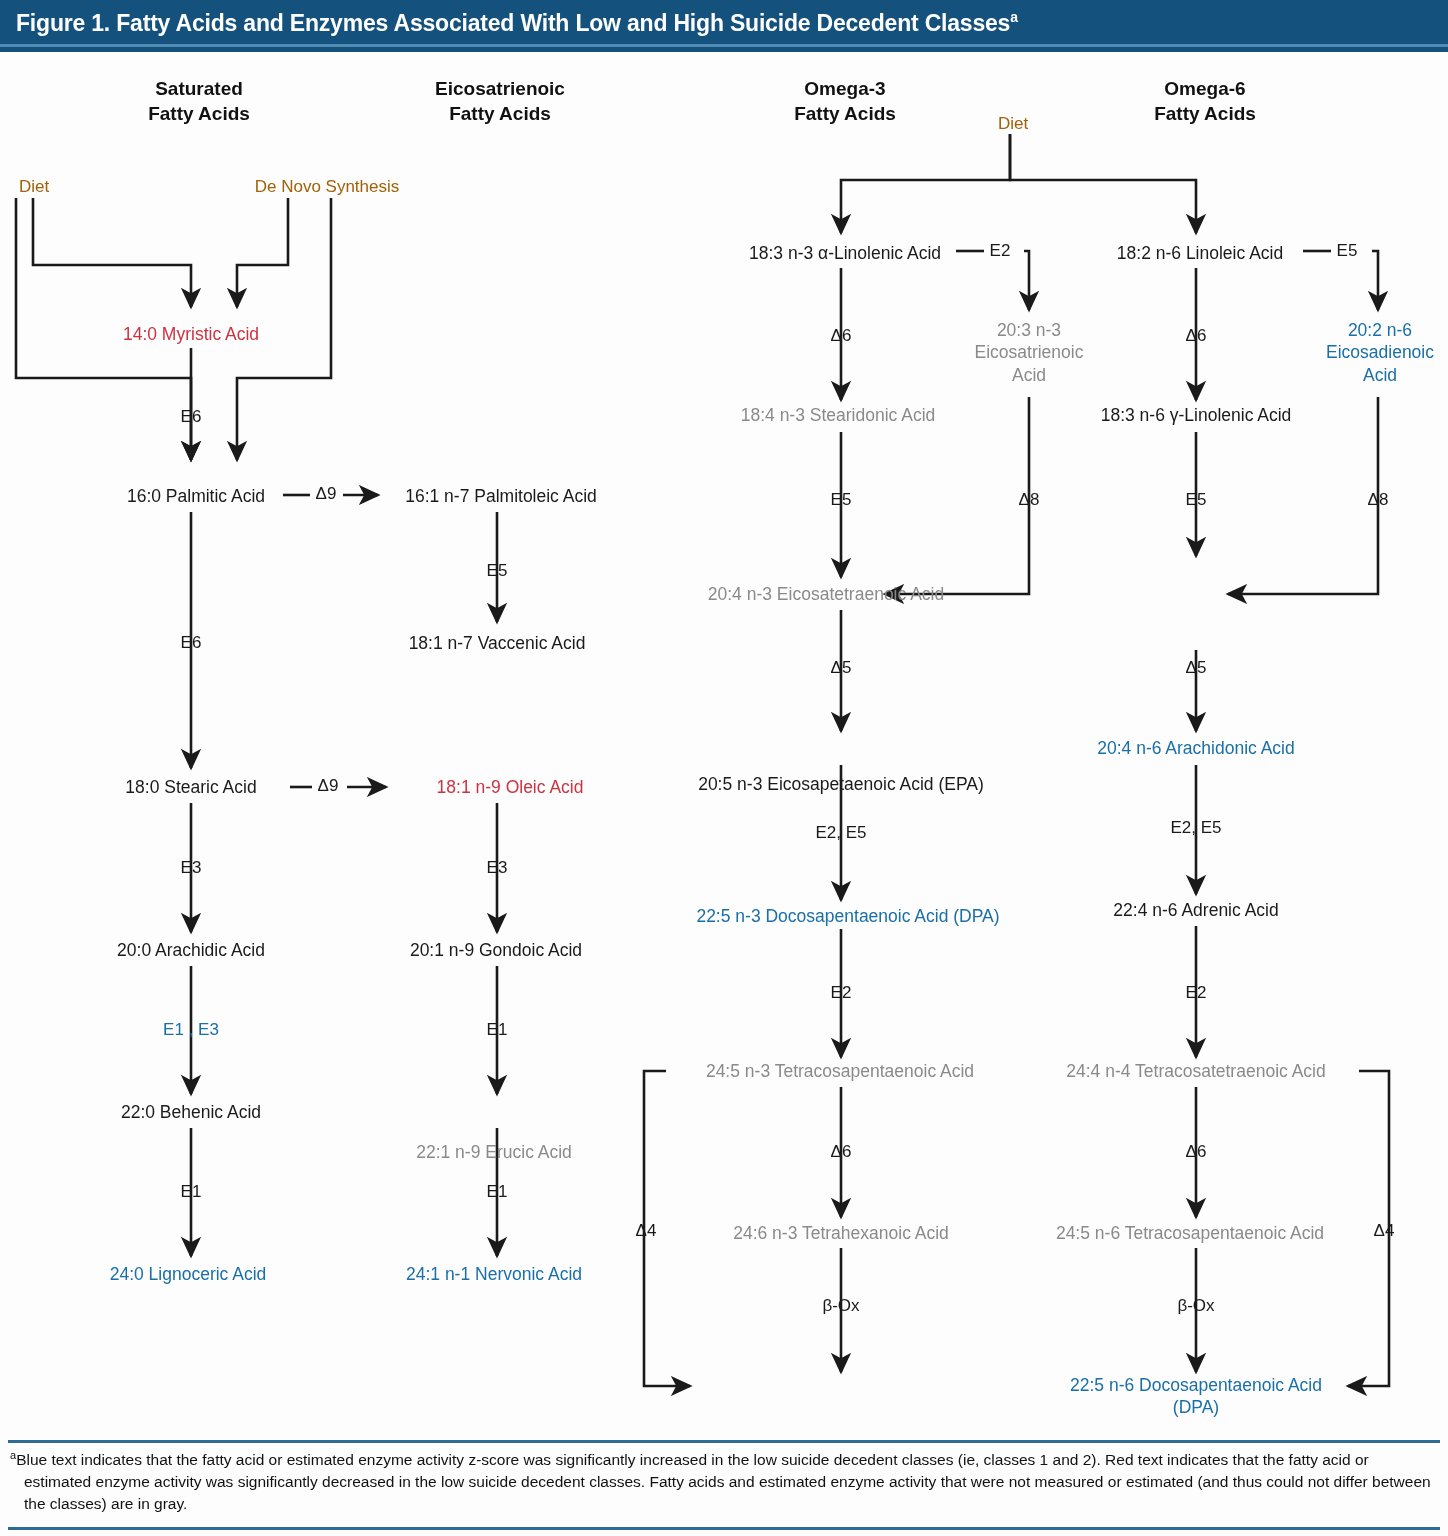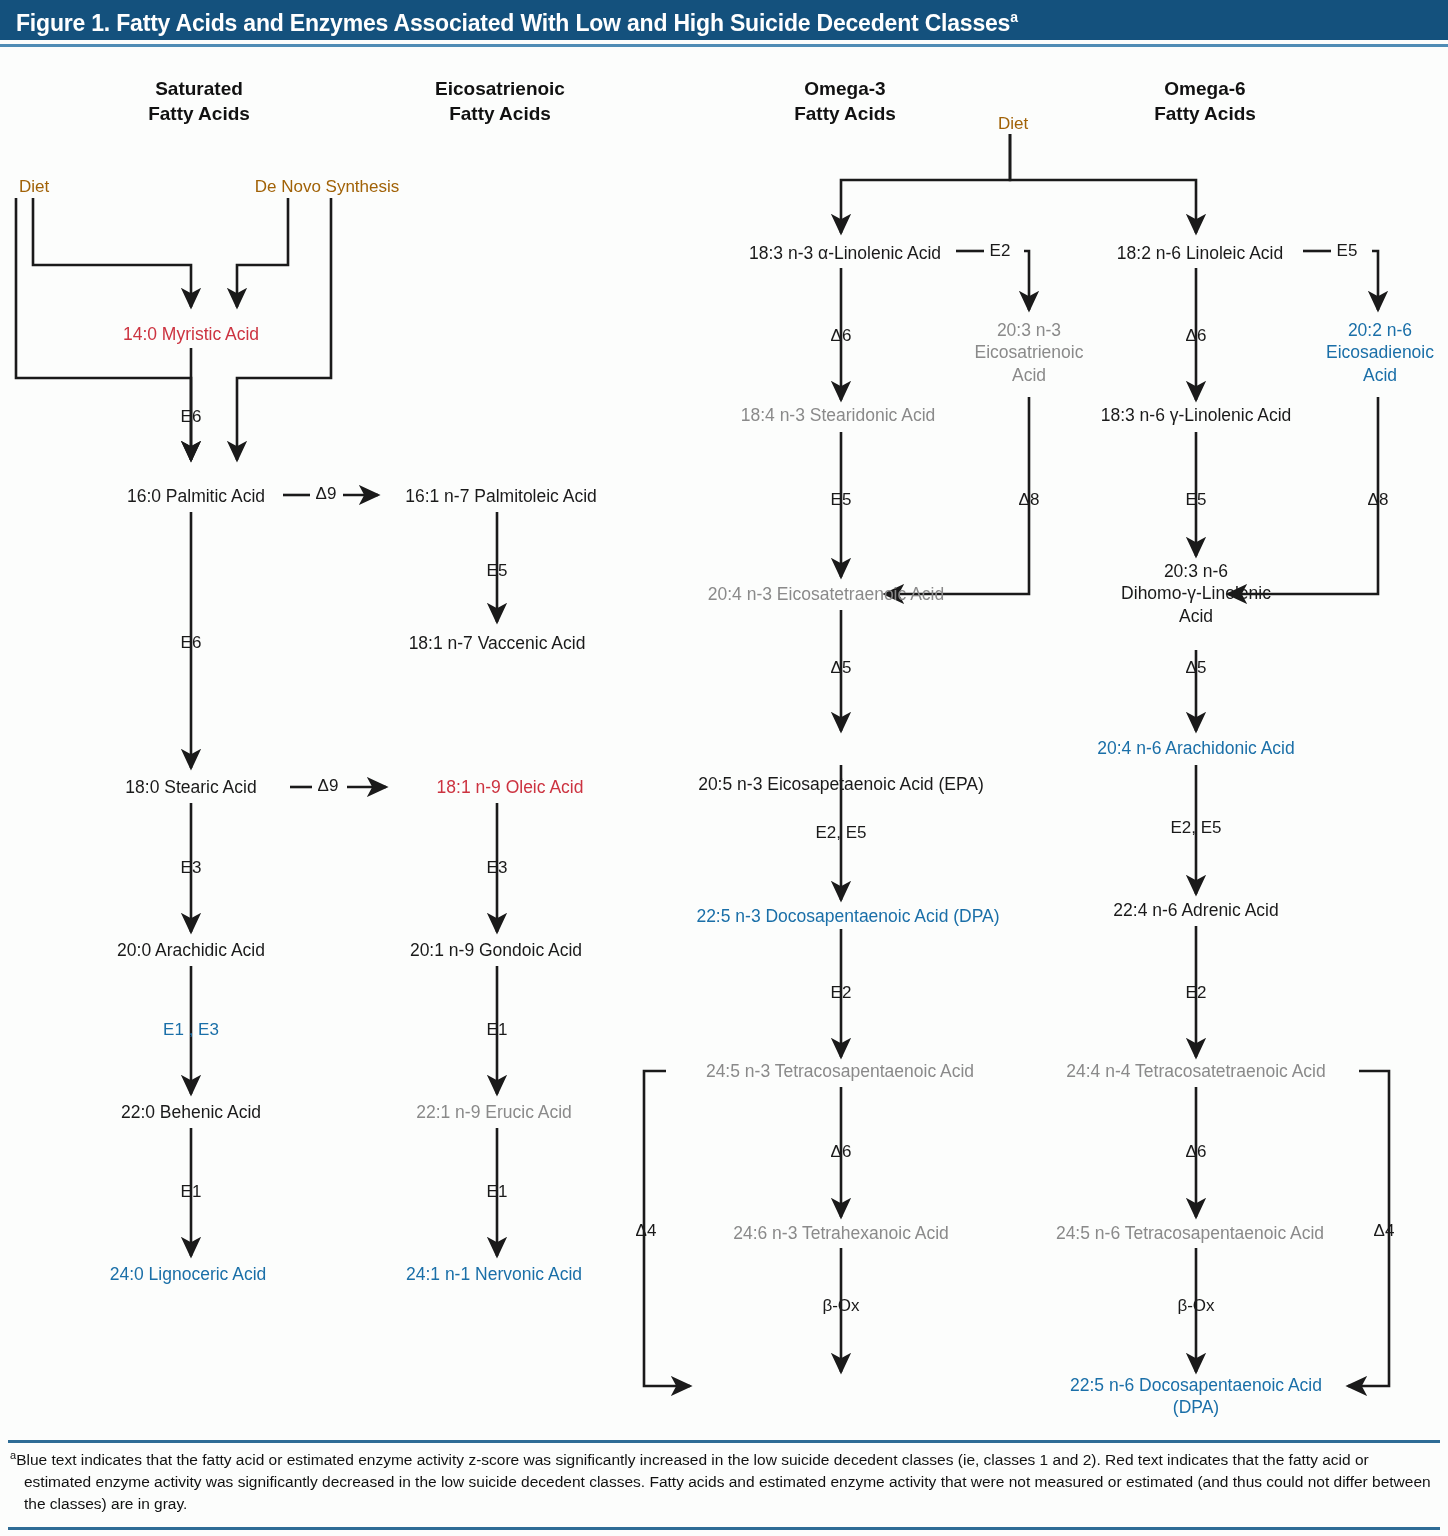--- a/index.html
+++ b/index.html
@@ -1,20 +1,20 @@
 <!DOCTYPE html>
 <html><head>
 <meta charset="utf-8">
 <style>
   html,body{margin:0;padding:0;background:#fff;}
   body{width:1448px;height:1536px;font-family:"Liberation Sans",sans-serif;}
   #fig{position:relative;width:1448px;height:1536px;overflow:hidden;background:#fcfdfc;}
 
   
-  .titlebar{position:absolute;left:0;top:0;width:1448px;height:40px;background:#14517d;
+  .titlebar{position:absolute;left:0;top:0;width:1448px;height:52px;background:#14517d;
             box-sizing:border-box;}
   .titlebar .txt{position:absolute;left:16px;top:9px;color:#fff;font-size:23px;font-weight:bold;
                  letter-spacing:-0.2px;white-space:nowrap;}
   .titlebar .sup{font-size:14px;vertical-align:super;font-weight:bold;}
   .rule-top{position:absolute;left:0;top:44px;width:1448px;height:3px;background:#4f8cb5;}
 
   
   .rule-bot{position:absolute;left:8px;top:1440px;width:1432px;height:3px;background:#2e6c96;}
   .rule-bot2{position:absolute;left:8px;top:1527px;width:1432px;height:3px;background:#2e6c96;}
   .footnote{position:absolute;left:10px;top:1448px;width:1428px;font-size:15.5px;color:#111;
@@ -160,21 +160,21 @@
   <div class="enz blue" style="left:191px;top:643px;">E6</div>
   <div class="enz red" style="left:328px;top:786px;">Δ9</div>
   <div class="enz" style="left:191px;top:868px;">E3</div>
   <div class="enz blue" style="left:191px;top:1030px;"><span class="blue">E1 , E3</span></div>
   <div class="enz blue" style="left:191px;top:1192px;">E1</div>
 
   <div class="node" style="left:501px;top:496px;">16:1 n-7 Palmitoleic Acid</div>
   <div class="node" style="left:497px;top:643px;">18:1 n-7 Vaccenic Acid</div>
   <div class="node red" style="left:510px;top:787px;">18:1 n-9 Oleic Acid</div>
   <div class="node" style="left:496px;top:950px;">20:1 n-9 Gondoic Acid</div>
-  <div class="node gray" style="left:494px;top:1112px;">22:1 n-9 Erucic Acid</div>
+  <div class="node gray" style="left:494px;top:1152px;">22:1 n-9 Erucic Acid</div>
   <div class="node blue" style="left:494px;top:1274px;">24:1 n-1 Nervonic Acid</div>
 
   <div class="enz" style="left:497px;top:571px;">E5</div>
   <div class="enz" style="left:497px;top:868px;">E3</div>
   <div class="enz blue" style="left:497px;top:1030px;">E1</div>
   <div class="enz blue" style="left:497px;top:1192px;">E1</div>
 
   <div class="node" style="left:845px;top:253px;">18:3 n-3 α-Linolenic Acid</div>
   <div class="node gray wrap" style="left:1029px;top:353px;width:132px;">20:3 n-3 Eicosatrienoic Acid</div>
   <div class="node gray" style="left:838px;top:415px;">18:4 n-3 Stearidonic Acid</div>
@@ -191,25 +191,20 @@
   <div class="enz" style="left:841px;top:668px;">Δ5</div>
   <div class="enz" style="left:841px;top:833px;">E2, E5</div>
   <div class="enz" style="left:841px;top:993px;">E2</div>
   <div class="enz" style="left:841px;top:1152px;">Δ6</div>
   <div class="enz gray" style="left:841px;top:1306px;">β-Ox</div>
   <div class="enz gray" style="left:646px;top:1231px;">Δ4</div>
 
   <div class="node" style="left:1200px;top:253px;">18:2 n-6 Linoleic Acid</div>
   <div class="node blue wrap" style="left:1380px;top:353px;width:130px;">20:2 n-6 Eicosadienoic Acid</div>
   <div class="node" style="left:1196px;top:415px;">18:3 n-6 γ-Linolenic Acid</div>
-  <div class="node" style="left:1196px;top:594px;">
-    <div>20:3 n-6</div>
-    <div>Dihomo-γ-Linolenic</div>
-    <div>Acid</div>
-  </div>
   <div class="node blue" style="left:1196px;top:748px;">20:4 n-6 Arachidonic Acid</div>
   <div class="node" style="left:1196px;top:910px;">22:4 n-6 Adrenic Acid</div>
   <div class="node gray" style="left:1196px;top:1071px;">24:4 n-4 Tetracosatetraenoic Acid</div>
   <div class="node gray" style="left:1190px;top:1233px;">24:5 n-6 Tetracosapentaenoic Acid</div>
   <div class="node blue" style="left:1196px;top:1396px;">
     <div>22:5 n-6 Docosapentaenoic Acid</div>
     <div>(DPA)</div>
   </div>
 
   <div class="enz" style="left:1347px;top:251px;">E5</div>

